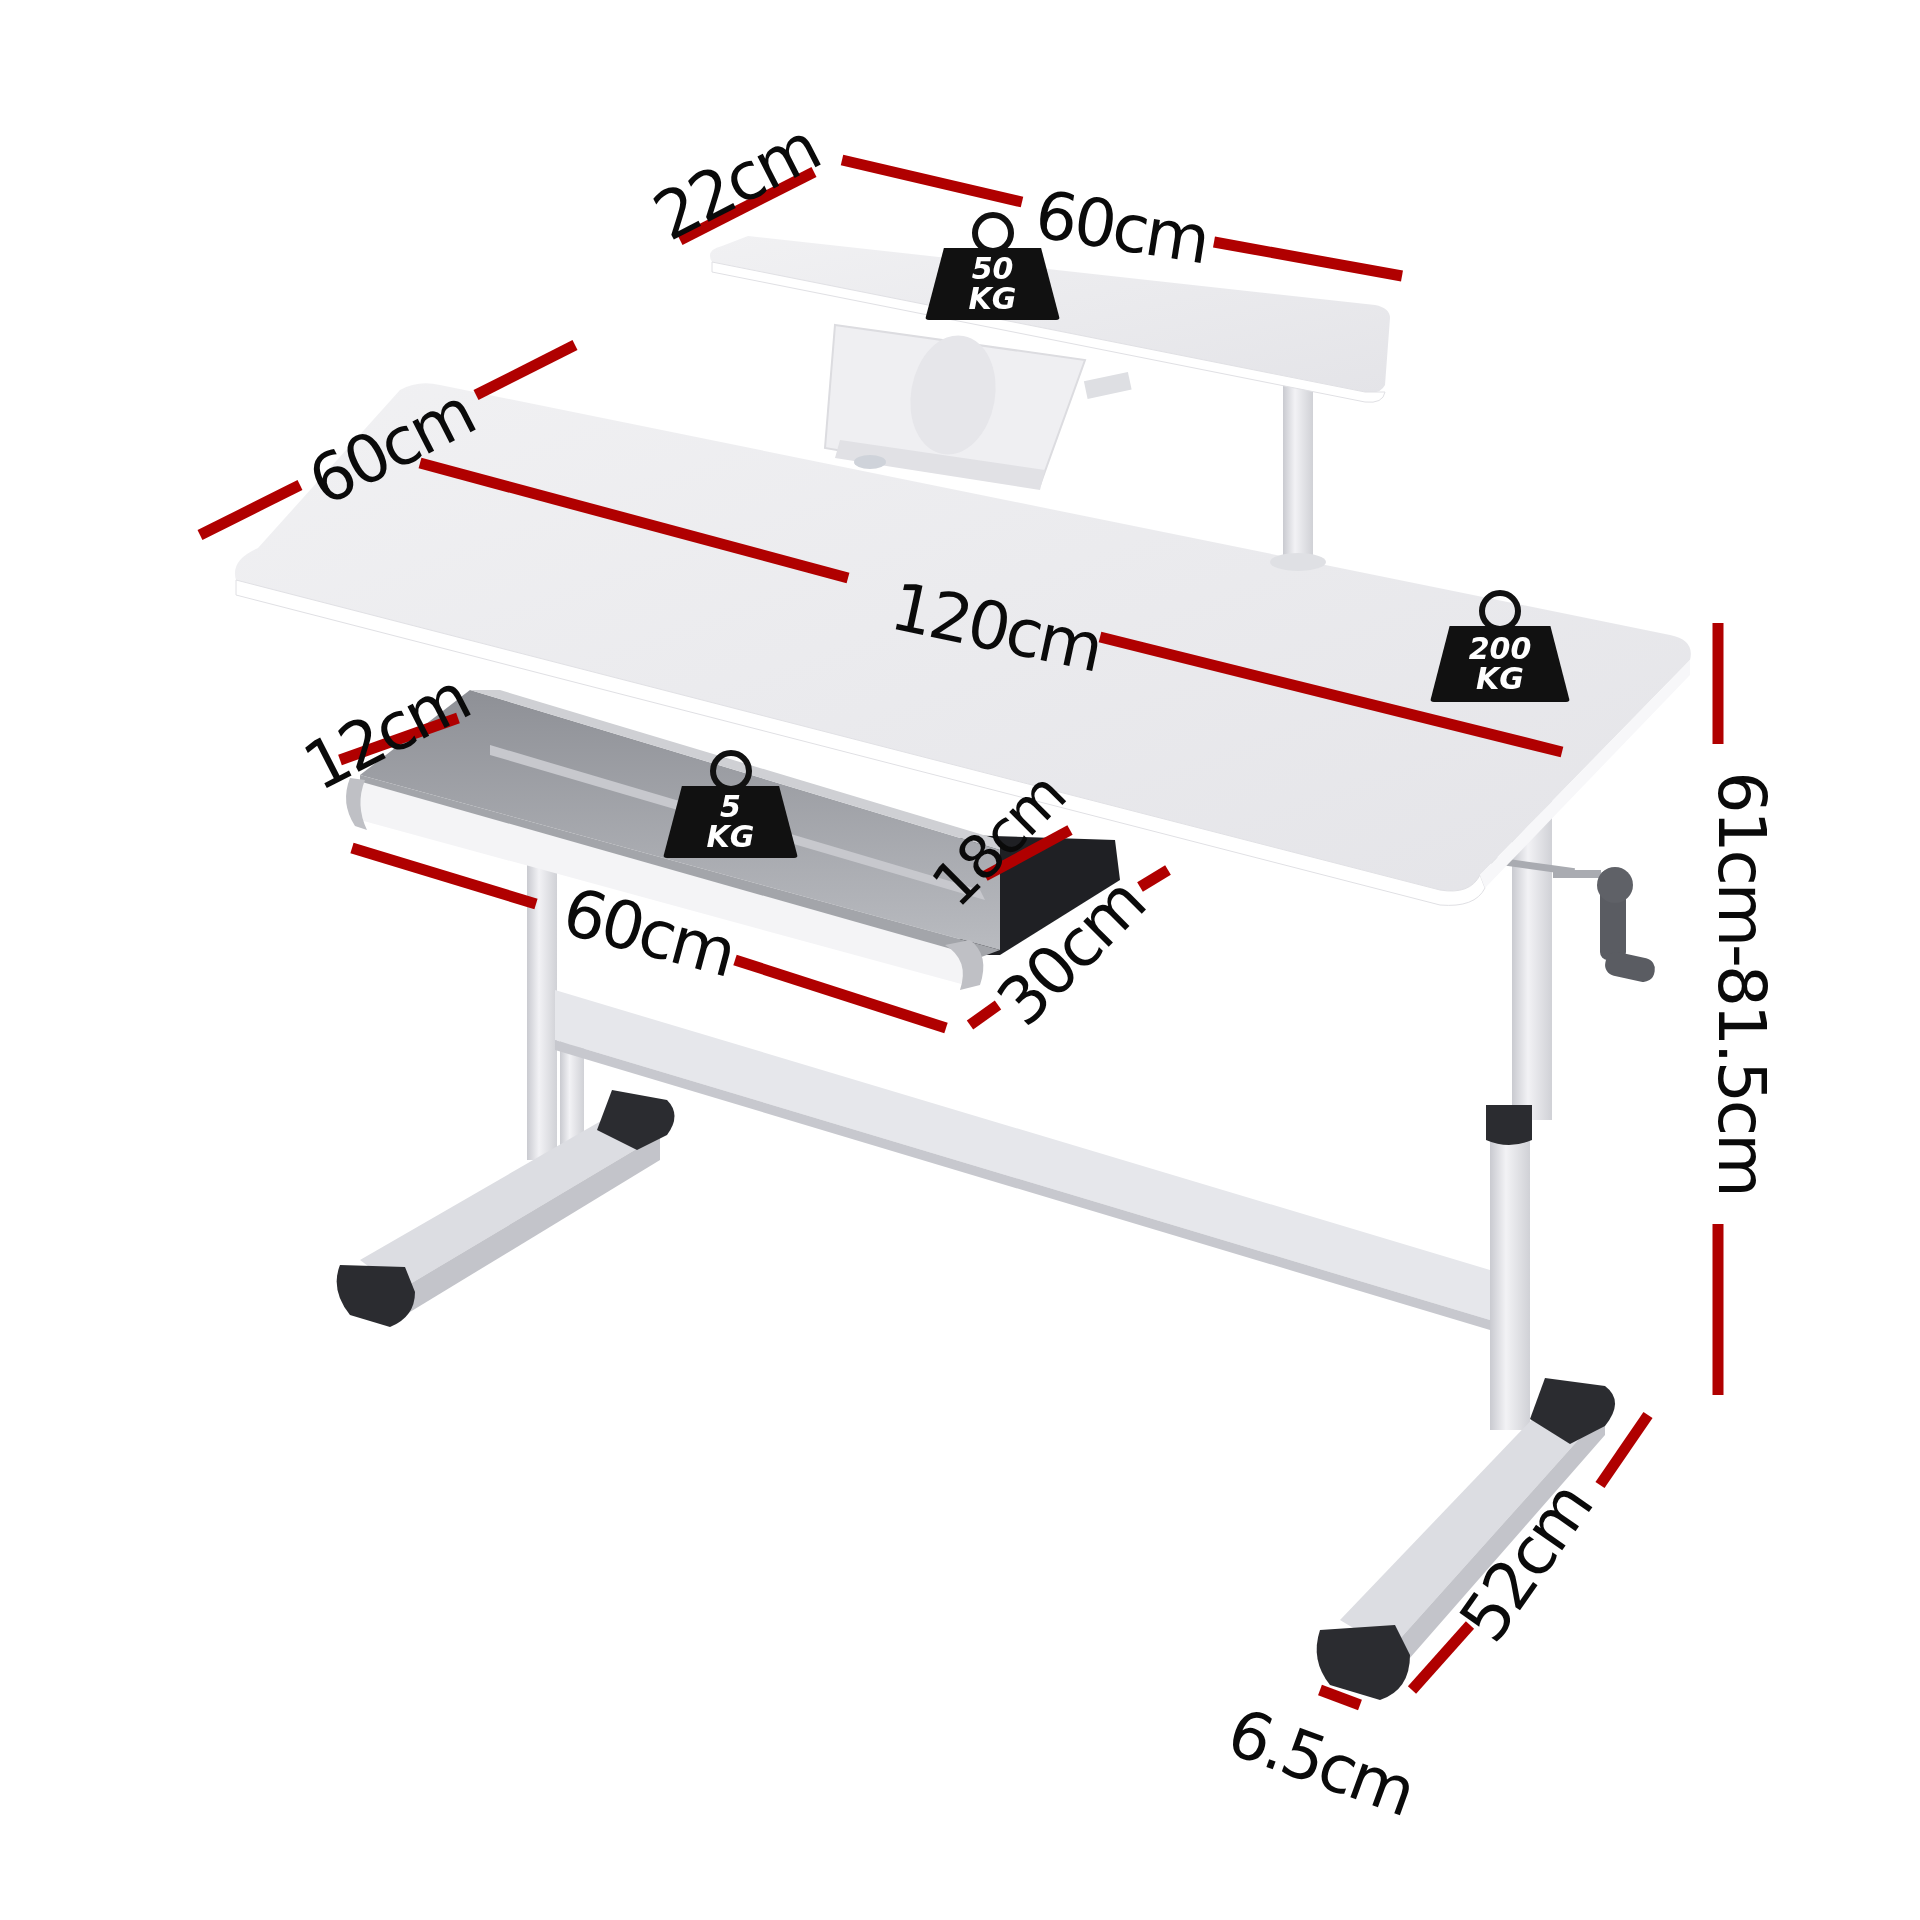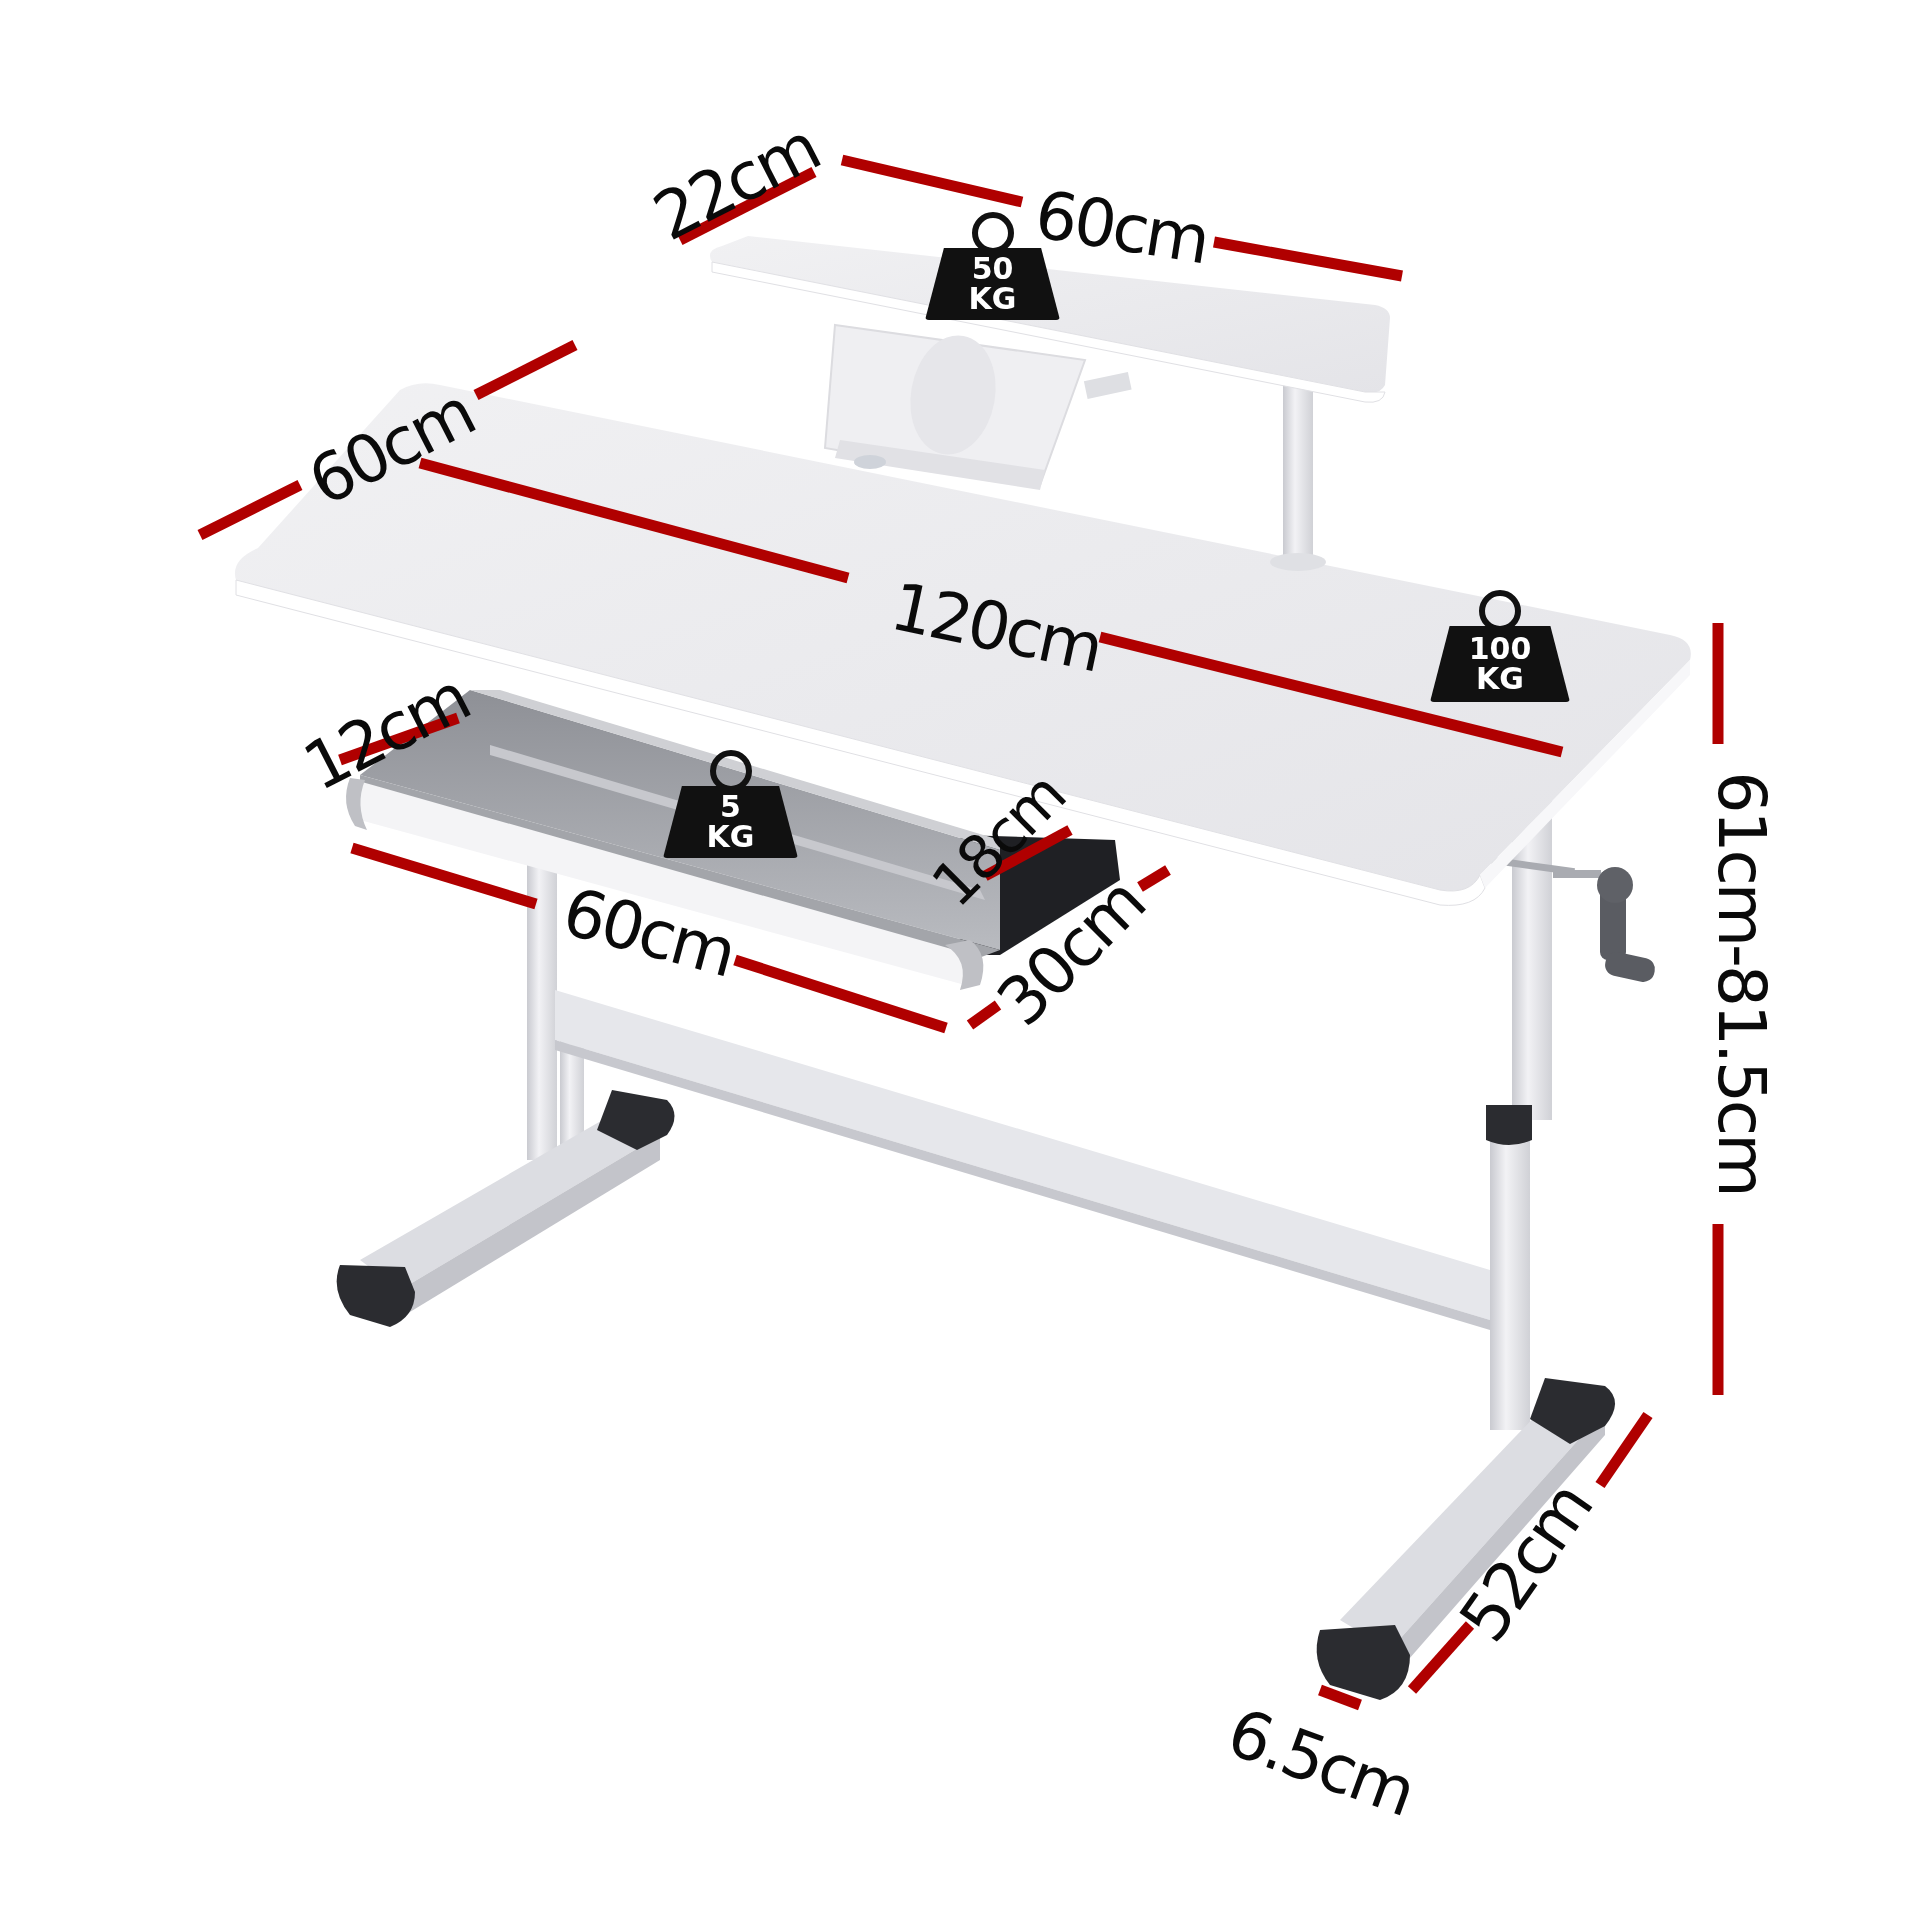--- a/index.html
+++ b/index.html
@@ -1,21 +1,21 @@
 <!DOCTYPE html>
 <html><head>
 <meta charset="utf-8">
 <style>
   html,body{margin:0;padding:0;background:#ffffff;}
   body{width:1920px;height:1920px;position:relative;overflow:hidden;font-family:"DejaVu Sans","Liberation Sans",sans-serif;}
   #scene{position:absolute;left:0;top:0;width:1920px;height:1920px;}
   .dim{position:absolute;color:#0a0a0a;font-family:"DejaVu Sans","Liberation Sans",sans-serif;font-size:66px;letter-spacing:-3px;white-space:nowrap;transform-origin:center center;line-height:1;}
   .weight{position:absolute;width:150px;height:120px;}
   .weight .ring{position:absolute;left:50%;top:0;width:30px;height:30px;margin-left:-21px;border:6px solid #111;border-radius:50%;}
-  .weight .body{position:absolute;left:0;right:0;top:36px;bottom:0;background:#111;clip-path:polygon(14% 0,86% 0,100% 100%,0 100%);border-radius:4px;display:flex;flex-direction:column;align-items:center;justify-content:center;}
+  .weight .body{position:absolute;left:0;right:0;top:36px;bottom:0;background:#111;clip-path:polygon(14% 0,86% 0,100% 100%,0 100%);border-radius:4px;display:flex;flex-direction:column;align-items:center;justify-content:center;font-style:italic;}
   .weight .val,.weight .unit{color:#fff;font-family:"DejaVu Sans","Liberation Sans",sans-serif;font-weight:bold;font-size:30px;line-height:30px;}
 </style>
 </head>
 <body>
 
 <div id="scene">
   <svg width="1920" height="1920" viewBox="0 0 1920 1920" xmlns="http://www.w3.org/2000/svg">
     <defs>
       <linearGradient id="top" x1="0" y1="0" x2="1" y2="1">
         <stop offset="0" stop-color="#f1f1f3"></stop>
@@ -124,21 +124,21 @@
   <div class="weight" style="left:925px;top:212px;width:135px;height:108px;">
     <div class="ring"></div>
     <div class="body">
         <span class="val">50</span>
         <span class="unit">KG</span>
       </div>
   </div>
   <div class="weight" style="left:1430px;top:590px;width:140px;height:112px;">
     <div class="ring"></div>
     <div class="body">
-        <span class="val">100</span>
+        <span class="val">200</span>
         <span class="unit">KG</span>
       </div>
   </div>
   <div class="weight" style="left:663px;top:750px;width:135px;height:108px;">
     <div class="ring"></div>
     <div class="body">
         <span class="val">5</span>
         <span class="unit">KG</span>
       </div>
   </div>

